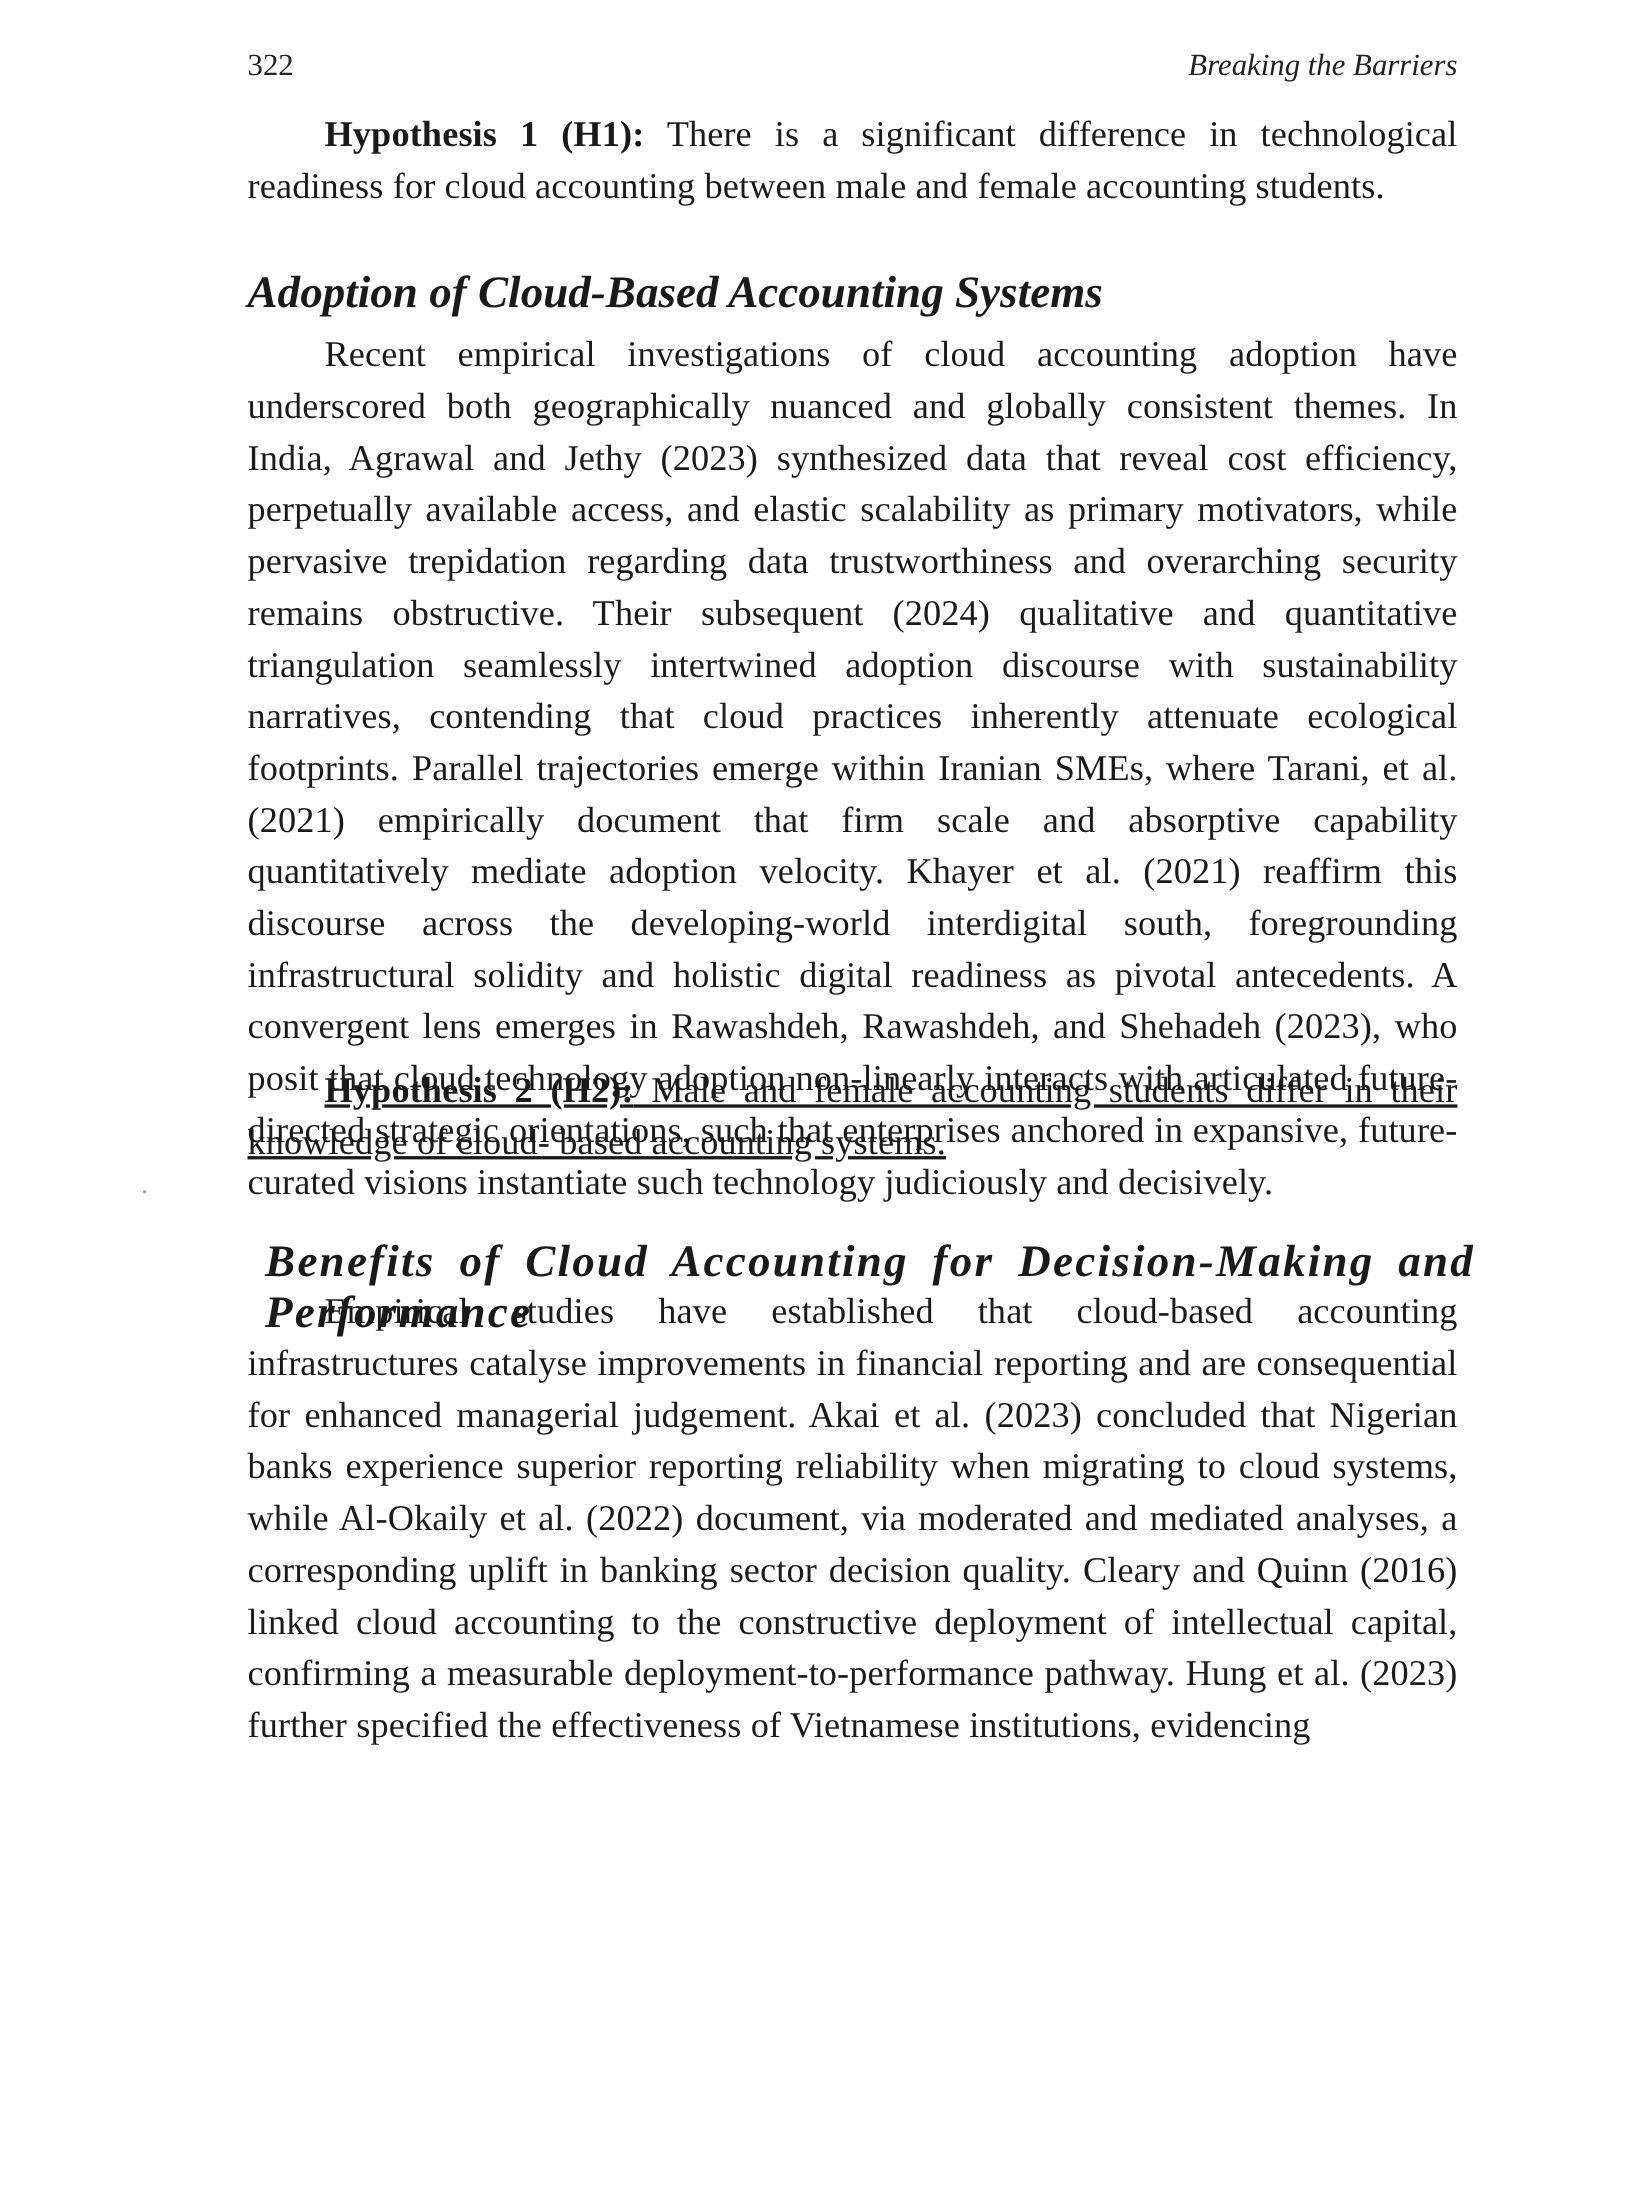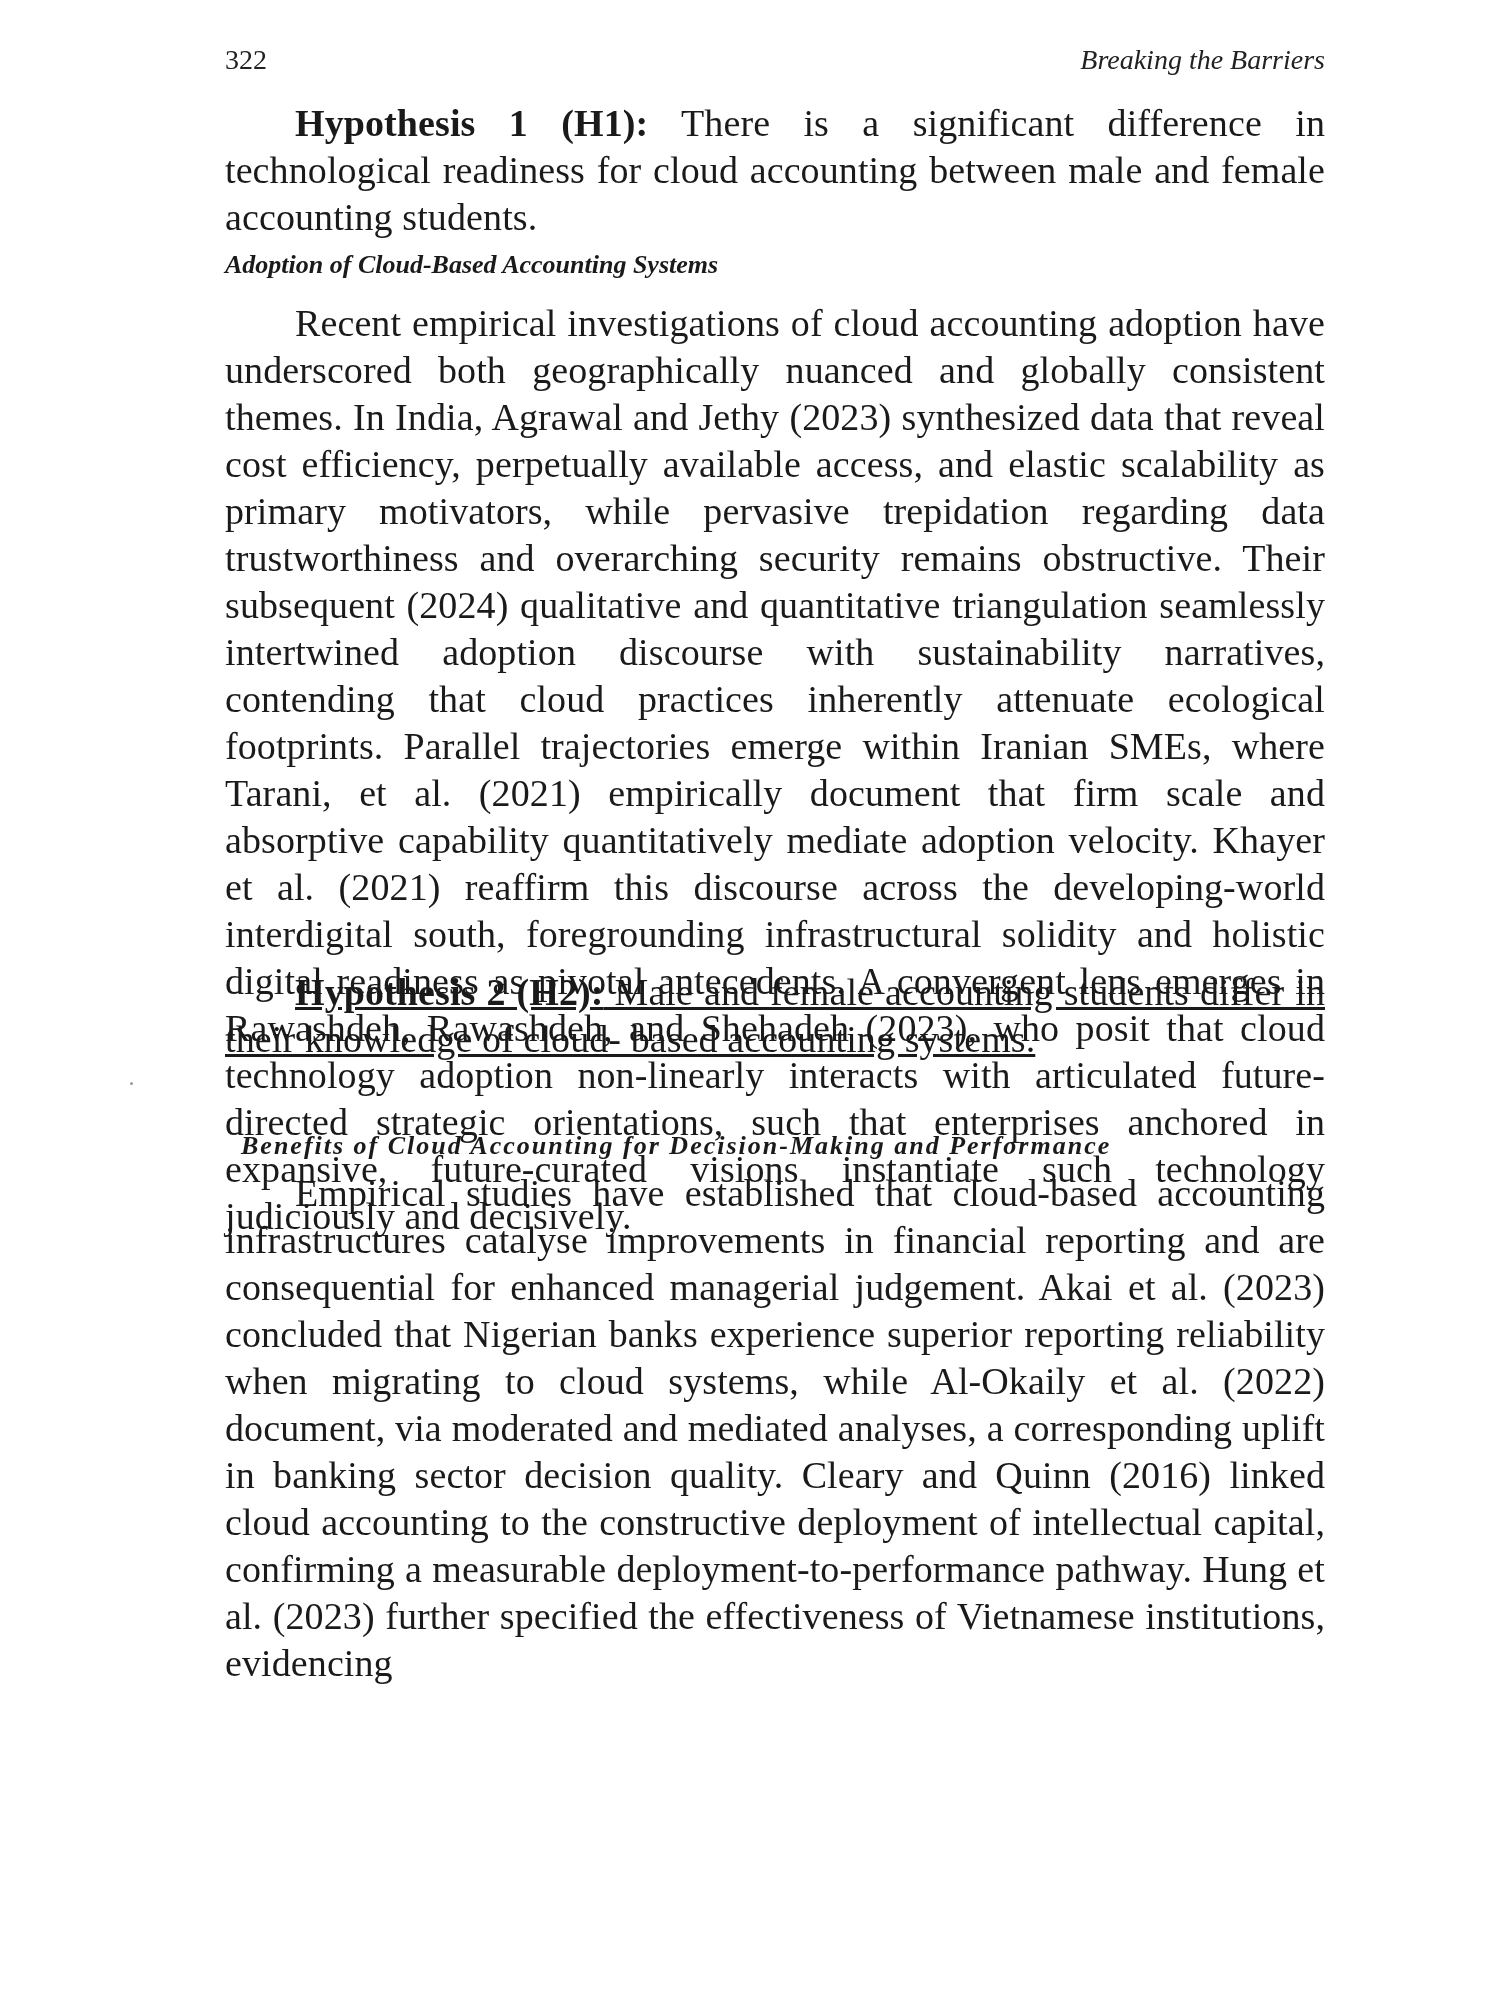--- a/index.html
+++ b/index.html
@@ -10,28 +10,28 @@
     }
     .page { position: absolute; left: 225px; top: 0; width: 1100px; }
     .running-head {
       position: absolute; top: 44px; left: 0; width: 1100px; height: 40px;
       font-size: 28px; color: #222;
     }
     .page-number { position: absolute; left: 0; top: 0; text-align: right; }
     .book-title { position: absolute; right: 0; top: 0; font-style: italic; }
     .para {
       position: absolute; left: 0; width: 1100px;
-      font-size: 38px; line-height: 47px; text-align: justify;
+      font-size: 33px; line-height: 47px; text-align: justify;
       text-align-last: left; letter-spacing: 0.1px;
     }
     .indent { text-indent: 70px; }
     .hyp-label { font-weight: bold; }
     .heading {
       position: absolute; left: 0; width: 1100px;
-      font-size: 26px; line-height: 46px; font-style: italic; font-weight: bold;
+      font-size: 41px; line-height: 46px; font-style: italic; font-weight: bold;
     }
     .heading.wide { letter-spacing: 2px; text-align: justify; text-align-last: left; }
     .speck { position:absolute; width:3px; height:3px; background:#999; border-radius:50%; }
   </style>
 </head>
 <body>
 
 <div class="page">
 
   <div class="running-head">

